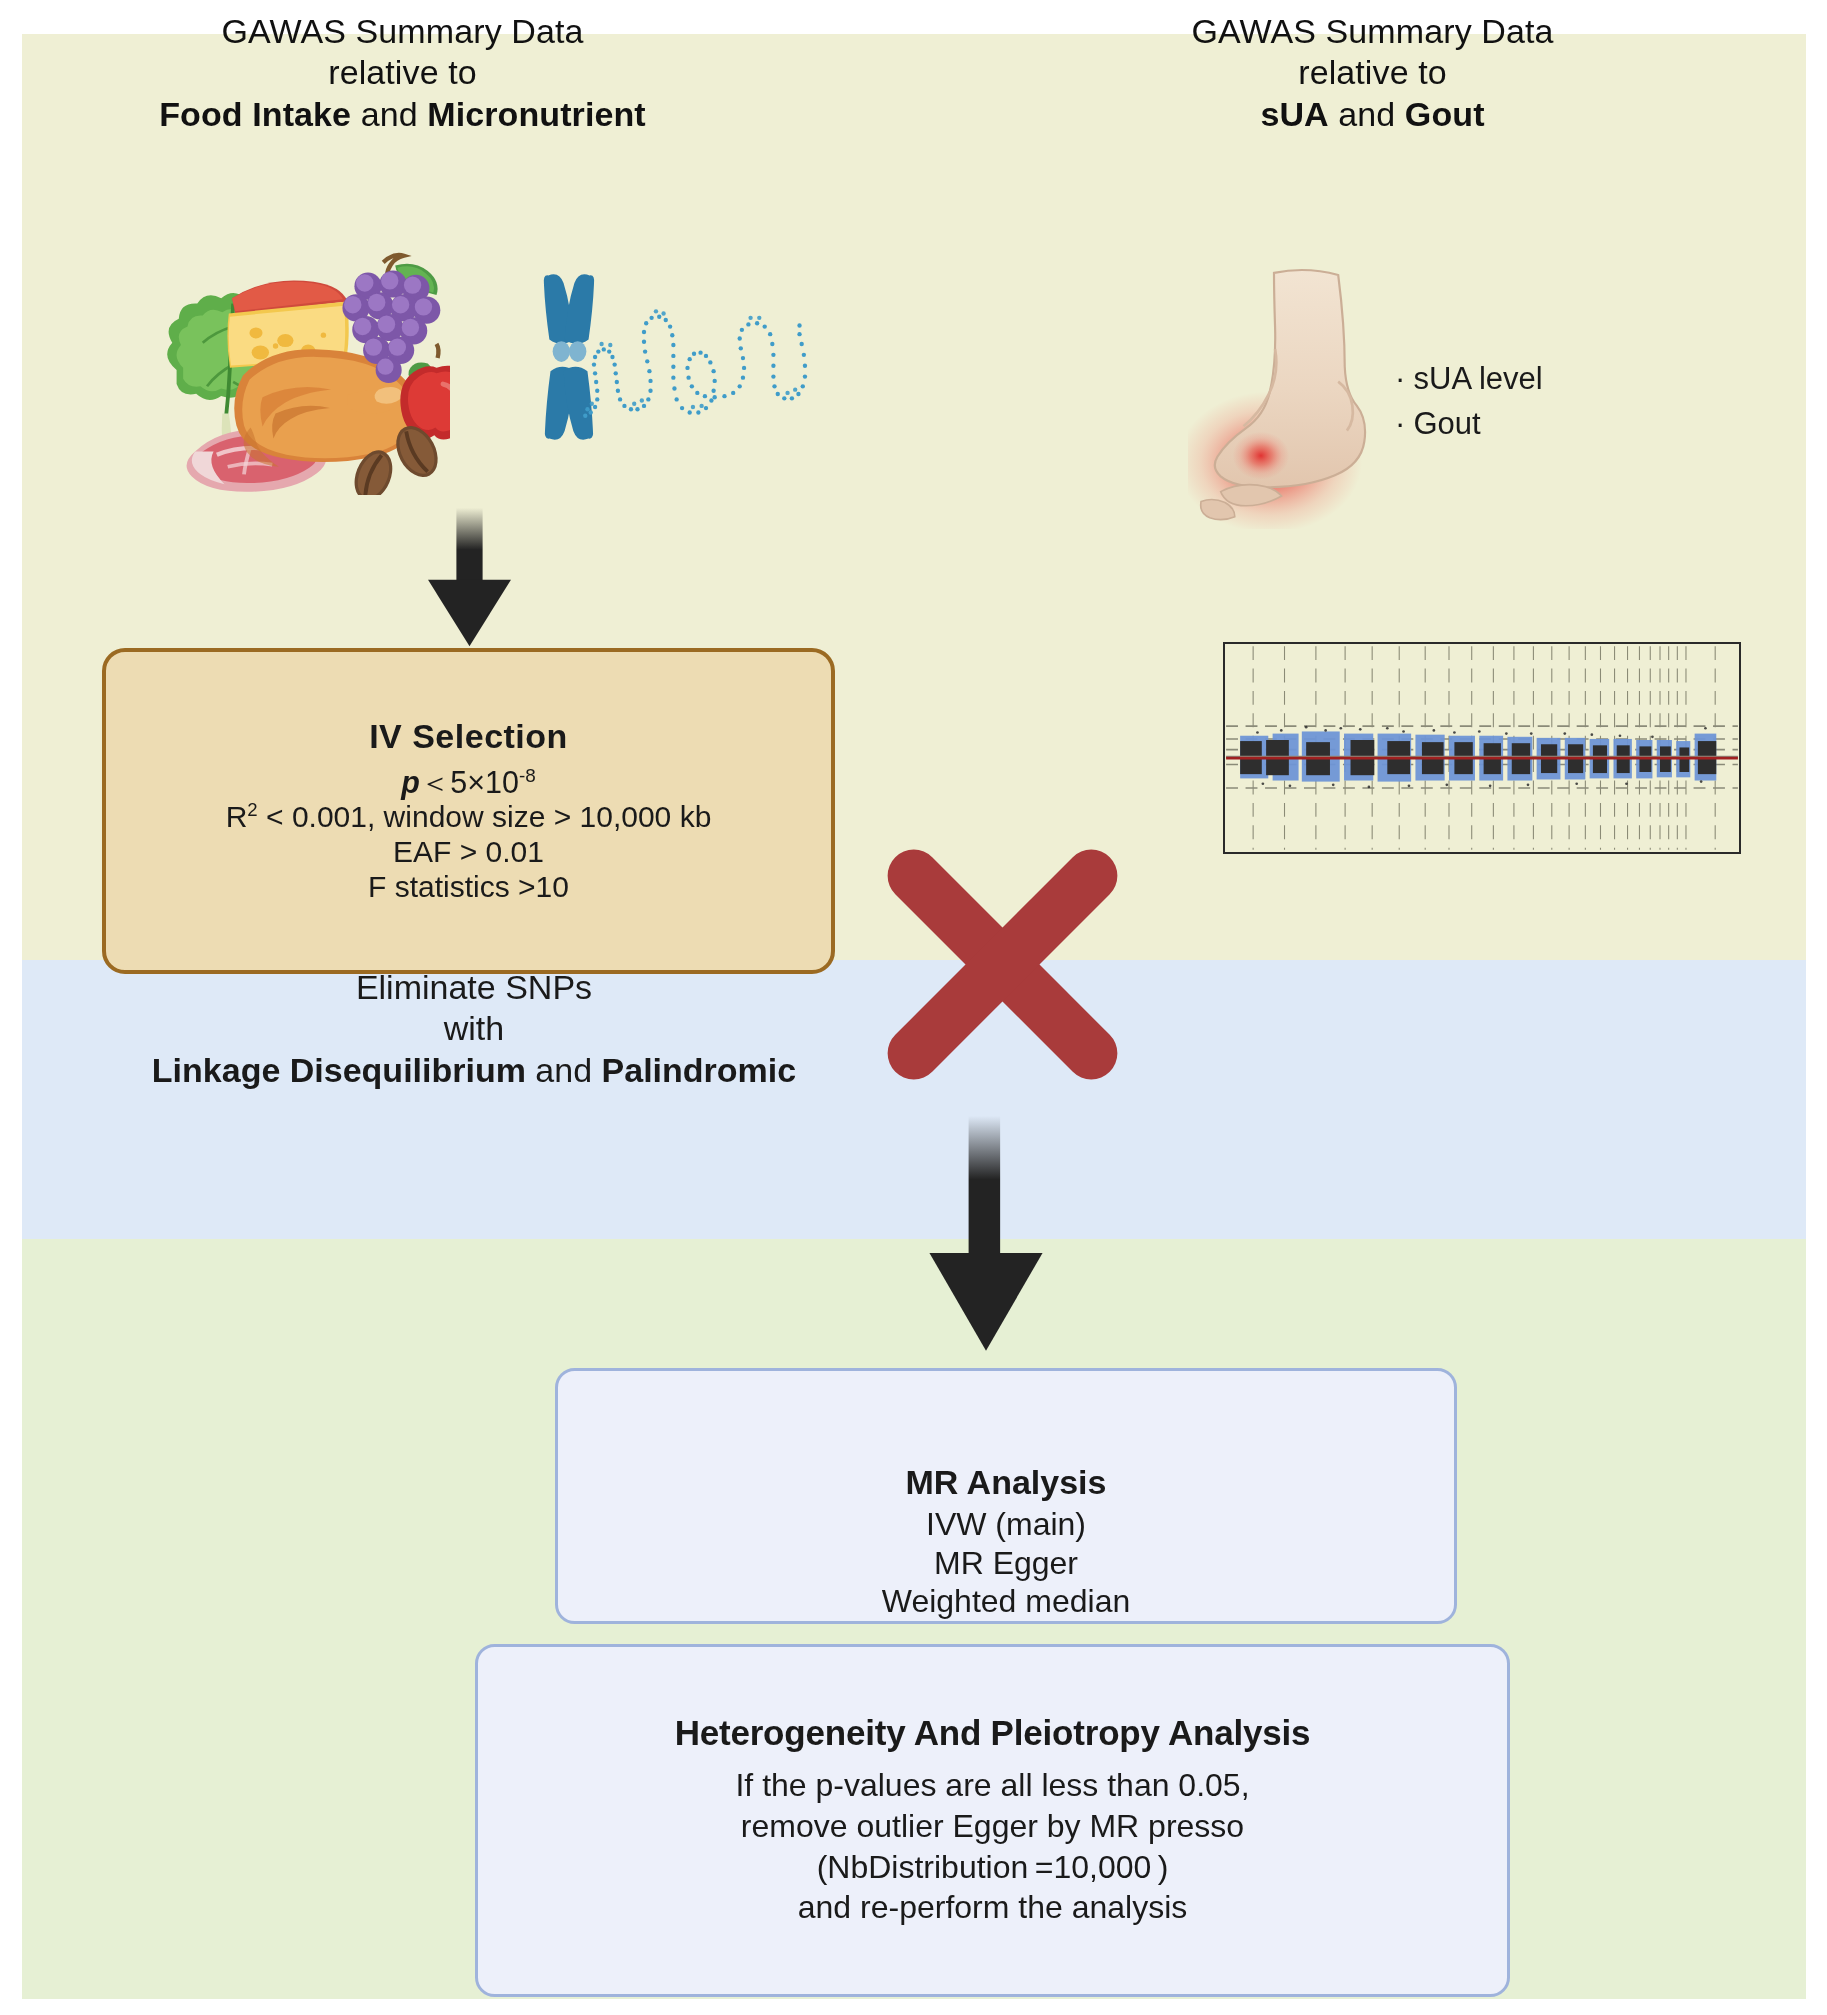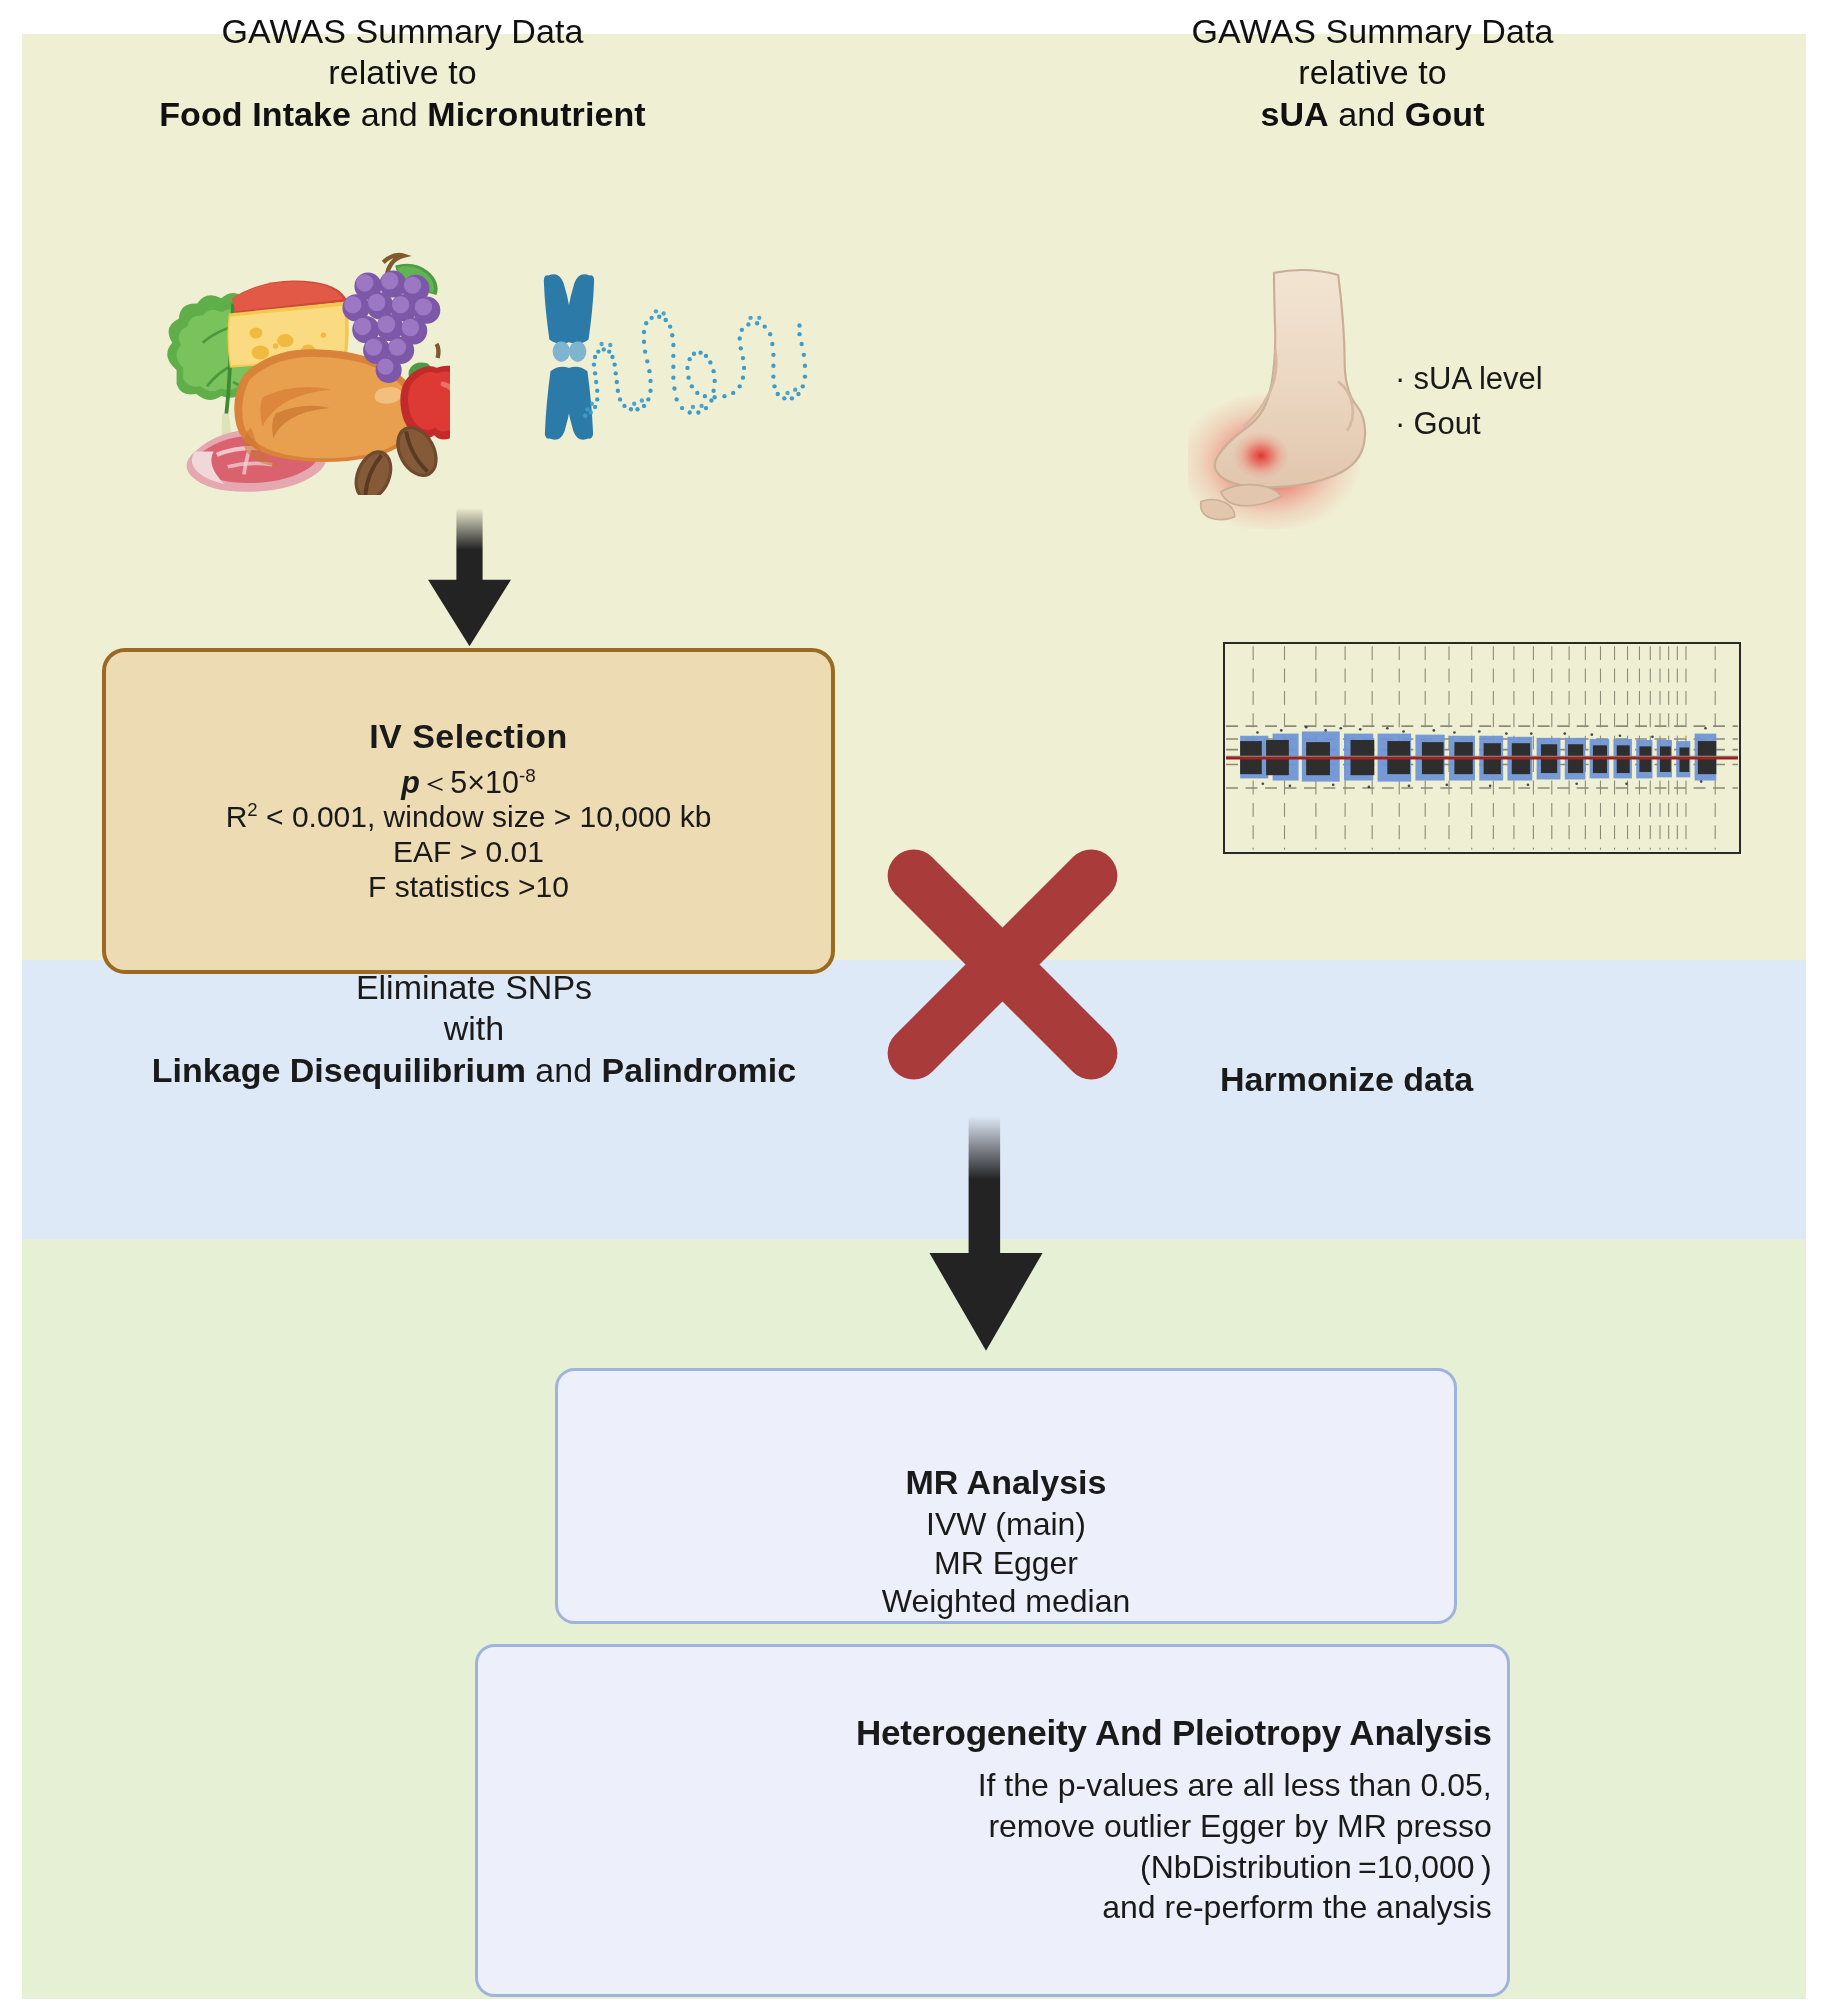--- a/index.html
+++ b/index.html
@@ -93,21 +93,21 @@
     display:flex;flex-direction:column;align-items:center;justify-content:flex-end;text-align:center;
   }
   #mr-box .title{font-weight:700;font-size:34px;margin-bottom:3.3px;}
   #mr-box .line{font-size:32px;line-height:1.21;}
 
   
   #het-box{
     position:absolute;left:475px;top:1644px;width:1035px;height:353px;
     background:#EDF0FA;border:3.8px solid #9FB3DC;border-radius:19.6px;
     box-sizing:border-box;
-    display:flex;flex-direction:column;align-items:flex-end;justify-content:center;text-align:center;
+    display:flex;flex-direction:column;align-items:center;justify-content:center;text-align:center;
     padding:0 15.3px;
   }
   #het-box .title{font-weight:700;font-size:35px;margin-bottom:12px;letter-spacing:-0.2px;}
   #het-box .line{font-size:32px;line-height:1.28;}
 </style>
 </head>
 <body>
 
 <div id="canvas">
 
@@ -514,21 +514,20 @@
       <line x1="388" y1="62" x2="62" y2="388"></line>
     </g>
   </svg>
 
   <div id="eliminate-text">
     <div>Eliminate SNPs</div>
     <div>with</div>
     <div><b>Linkage Disequilibrium</b><span> and </span><b>Palindromic</b></div>
   </div>
 
-  <div id="harmonize-text">Harmonize data</div>
 
   <svg class="arrow" style="left:899px;top:1110px;width:174px;height:251px;" viewBox="0 0 320 460">
     <defs>
       <linearGradient id="arrow2-grad" x1="0" y1="0" x2="0" y2="1">
         <stop offset="0%" stop-color="#232323" stop-opacity="0"></stop>
         <stop offset="45%" stop-color="#232323" stop-opacity="1"></stop>
         <stop offset="100%" stop-color="#232323" stop-opacity="1"></stop>
       </linearGradient>
     </defs>
     <rect x="128" y="10" width="58" height="260" fill="url(#arrow2-grad)"></rect>

